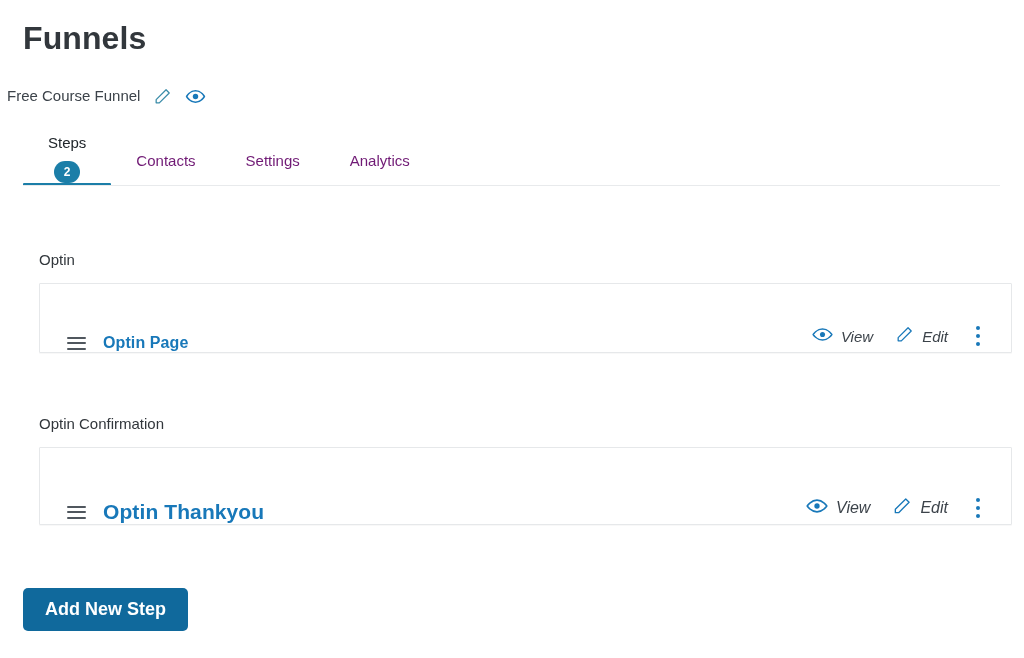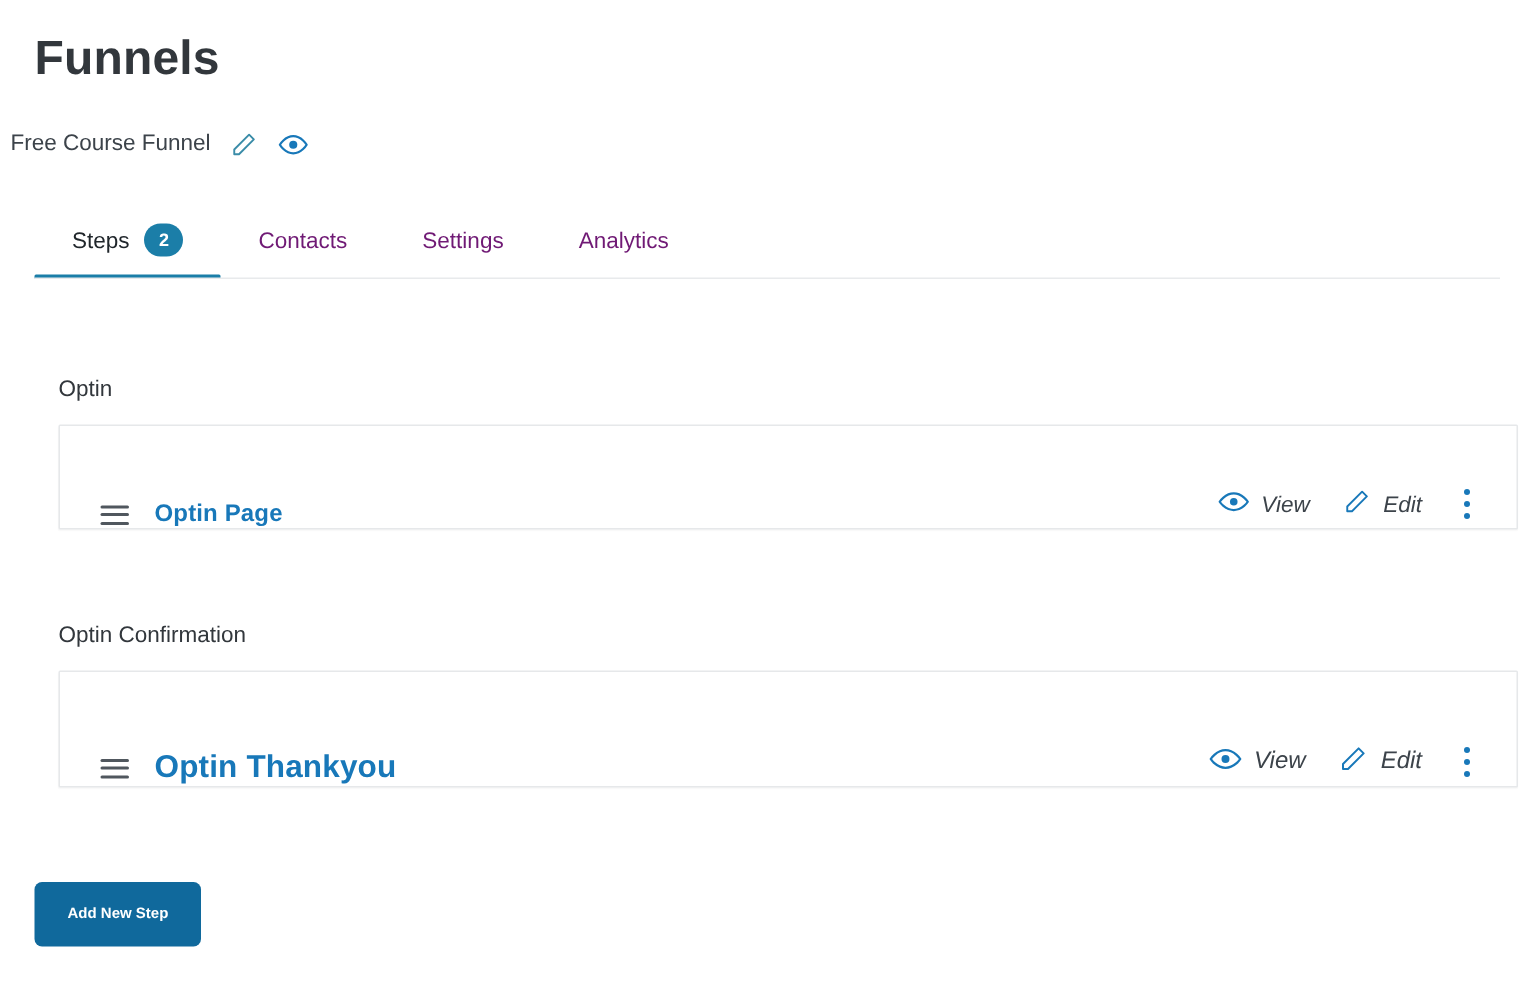--- a/index.html
+++ b/index.html
@@ -79,21 +79,21 @@
     display: flex;
     align-items: center;
     gap: 10px;
     height: 52px;
     padding: 0 25px;
     font-size: 15px;
     color: #701a75;
     cursor: pointer;
     white-space: nowrap;
   }
-  .tab.active { color: #20262b; font-weight: 400; }
+  .tab.active { color: #20262b; font-weight: 400; flex-direction: column; }
   .tab.active .tab-underline {
     position: absolute;
     left: 0;
     right: 0;
     bottom: 0;
     height: 3px;
     background: #1b7ea8;
     border-radius: 1px;
   }
   .tab-badge {
@@ -200,21 +200,21 @@
     position: absolute;
     left: 23px;
     top: 588px;
     height: 43px;
     padding: 0 22px;
     display: inline-flex;
     align-items: center;
     justify-content: center;
     background: #10699c;
     color: #ffffff;
-    font-size: 10px;
+    font-size: 18px;
     font-weight: 700;
     border: 0;
     border-radius: 5px;
     cursor: pointer;
     font-family: "Liberation Sans", sans-serif;
   }
 </style>
 </head>
 <body>
 

